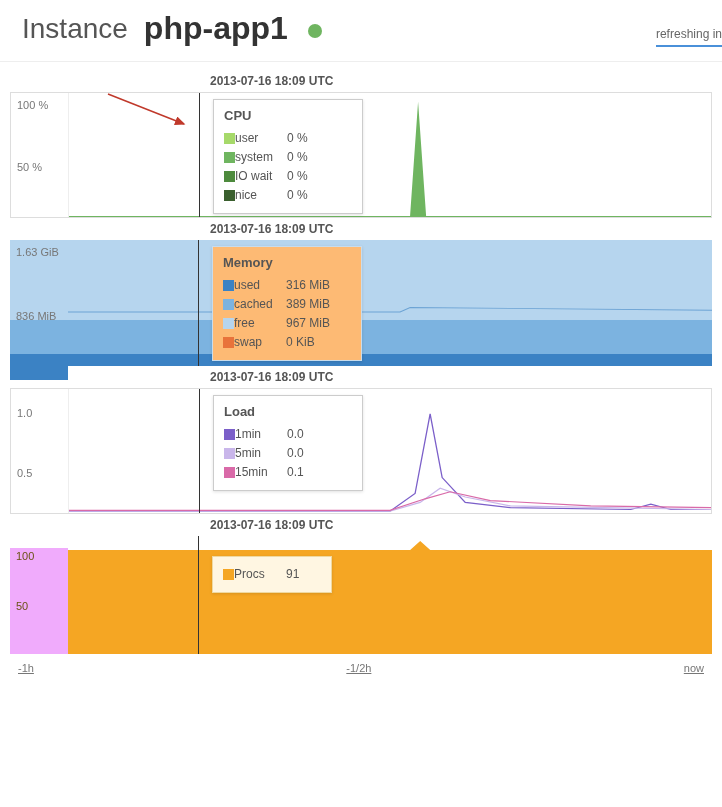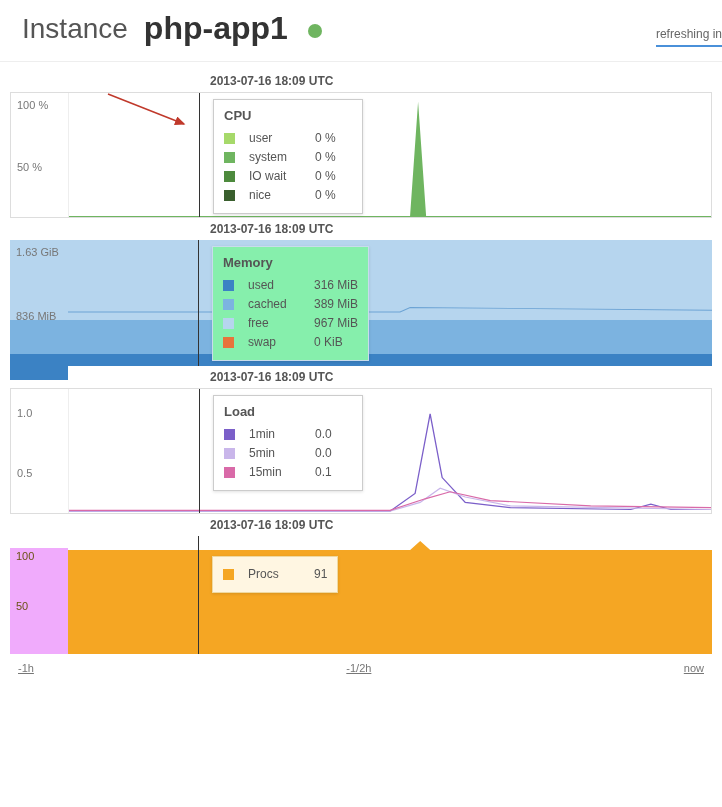--- a/index.html
+++ b/index.html
@@ -52,24 +52,24 @@
     position: absolute; top: 0; bottom: 0; width: 1px; background: #333;
     left: 130px; z-index: 5;
   }
   .tooltip {
     position: absolute; top: 6px; left: 144px; z-index: 6;
     background: rgba(255,255,255,0.93);
     border: 1px solid #ccc; padding: 8px 10px 8px 10px;
     box-shadow: 0 1px 3px rgba(0,0,0,.12);
     min-width: 150px;
   }
-  .tooltip.mem { background: #86efac; border-color: #c8dcec; }
+  .tooltip.mem { background: #fdba74; border-color: #c8dcec; }
   .tooltip.procs { background: #fff6e2; border-color: #efd9a1; min-width: 120px; }
   .tooltip h4 { font-size: 13px; font-weight: 700; color: #555; margin-bottom: 6px; }
-  .legend-row { display: flex; align-items: center; gap: 14px; line-height: 19px; font-size: 12px; color: #555; }
+  .legend-row { display: flex; align-items: center; gap: 0; line-height: 19px; font-size: 12px; color: #555; }
   .swatch { width: 11px; height: 11px; display: inline-block; }
   .legend-label { width: 52px; }
   .legend-val { color: #555; }
   .mem-band { position:absolute; left:0; right:0; }
   .time-axis {
     display: flex; justify-content: space-between;
     font-size: 11px; color: #777; padding: 4px 8px 0 8px; text-decoration: underline;
   }
   .arrow {
     position: absolute; z-index: 20;

